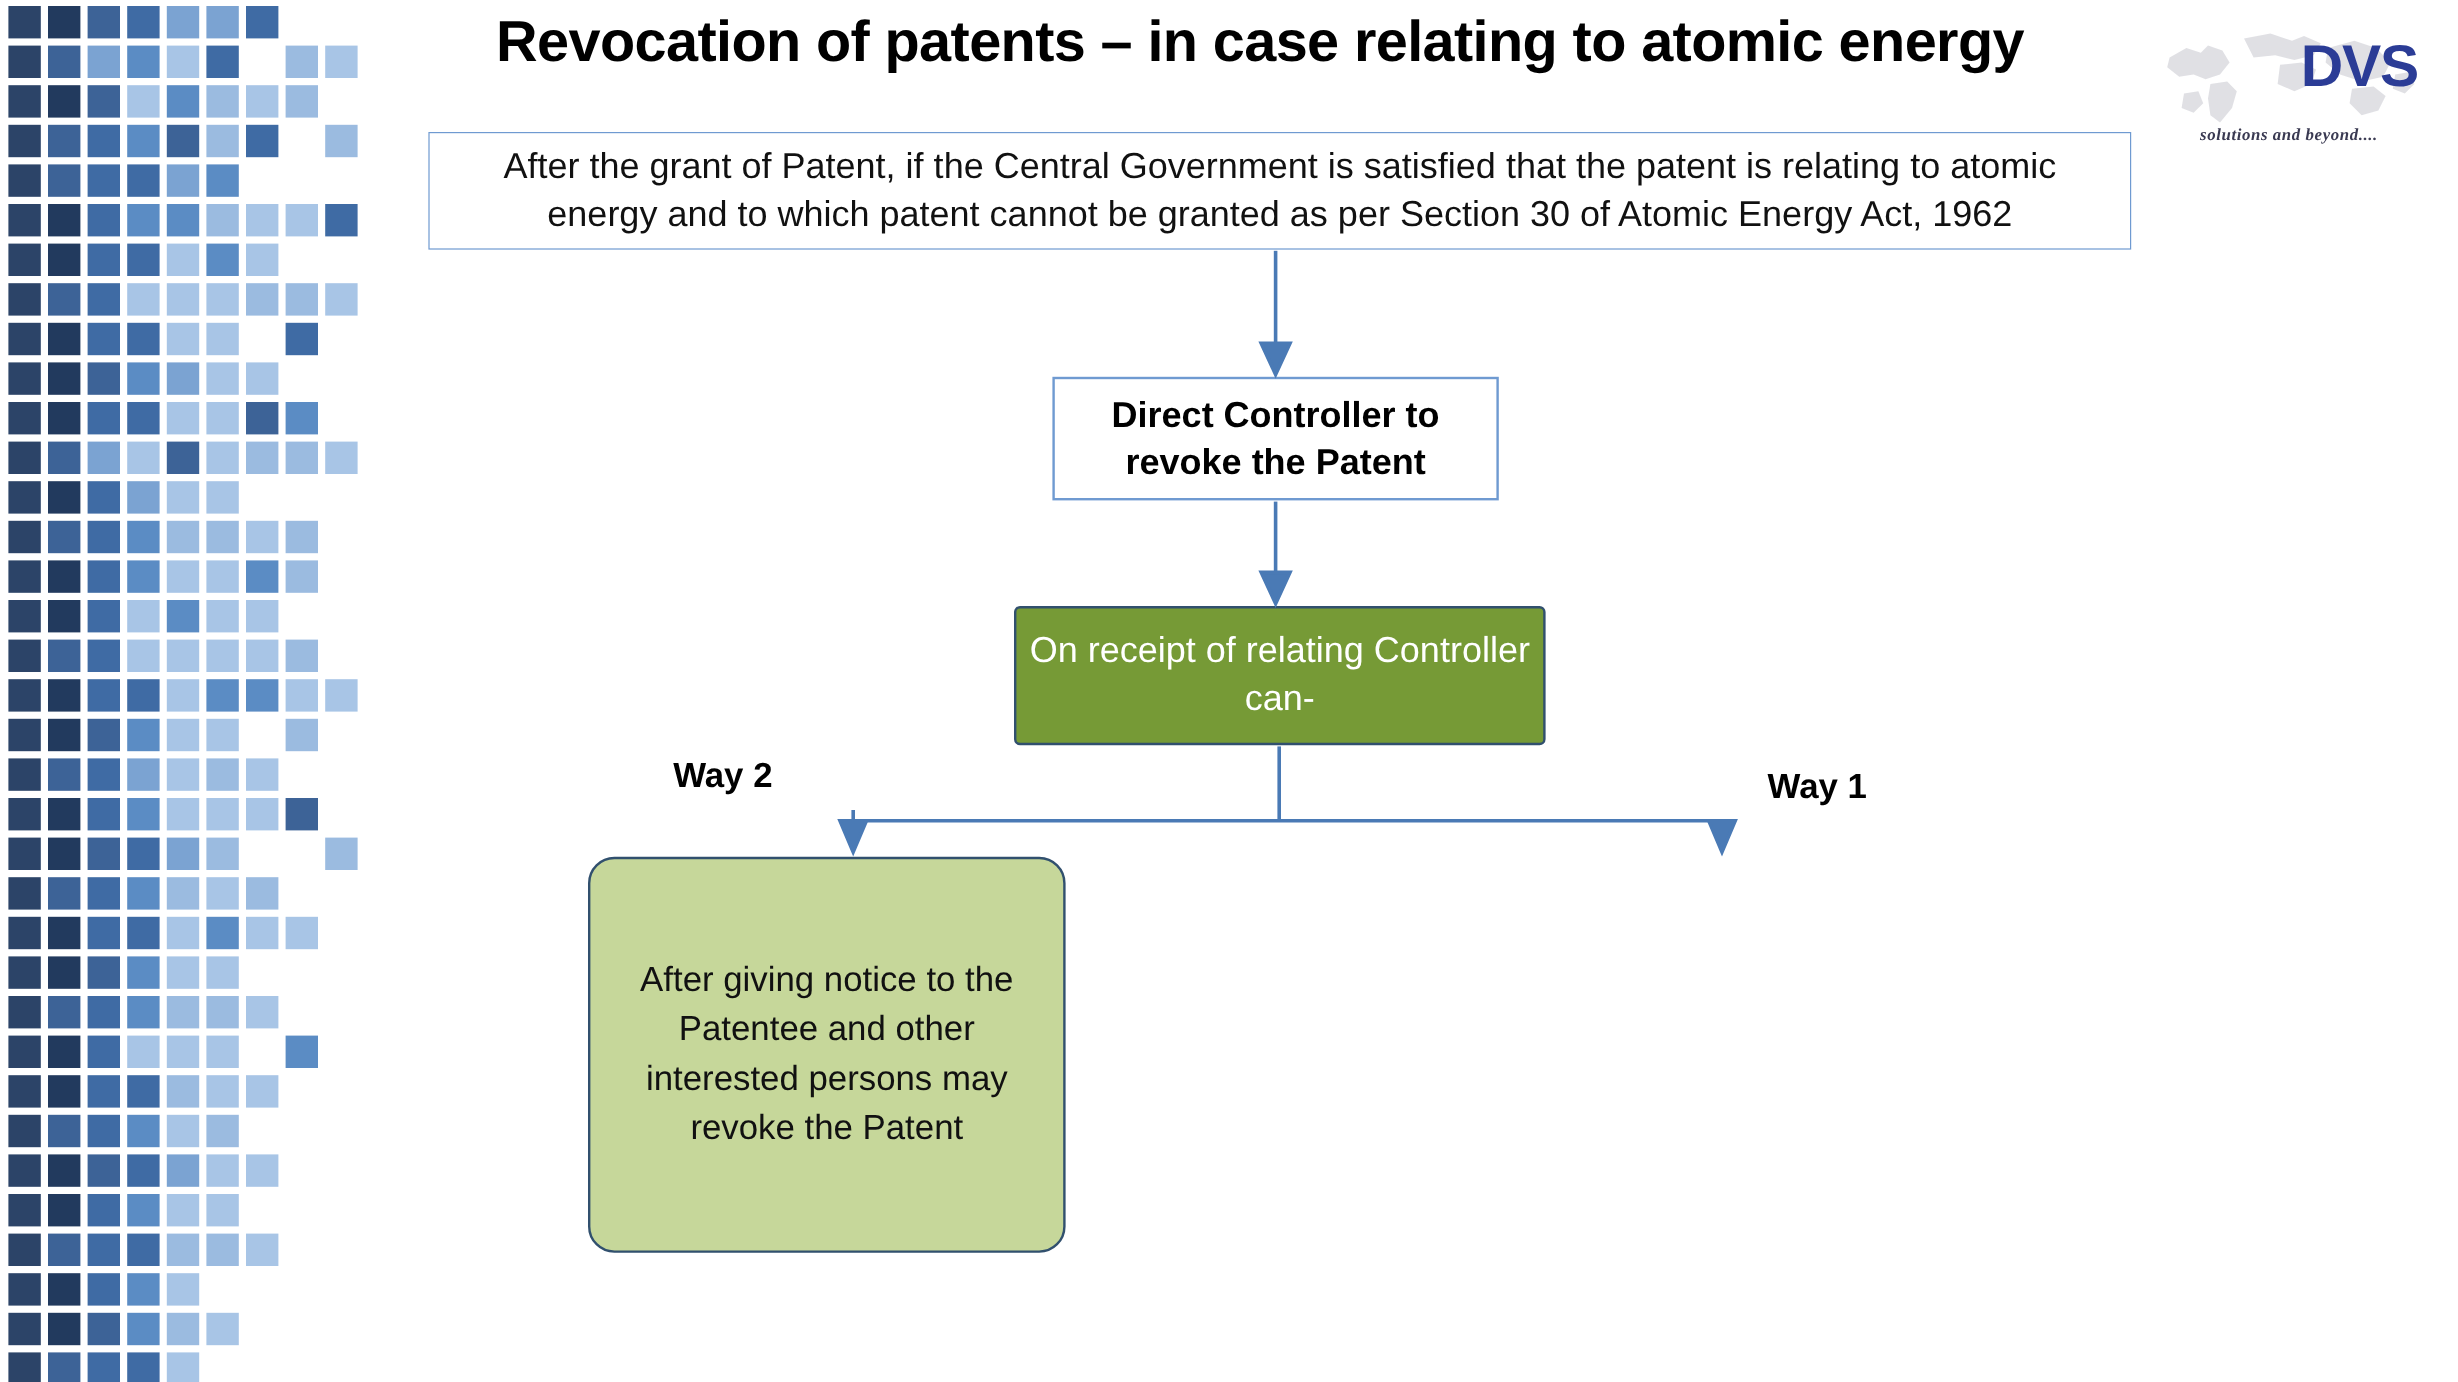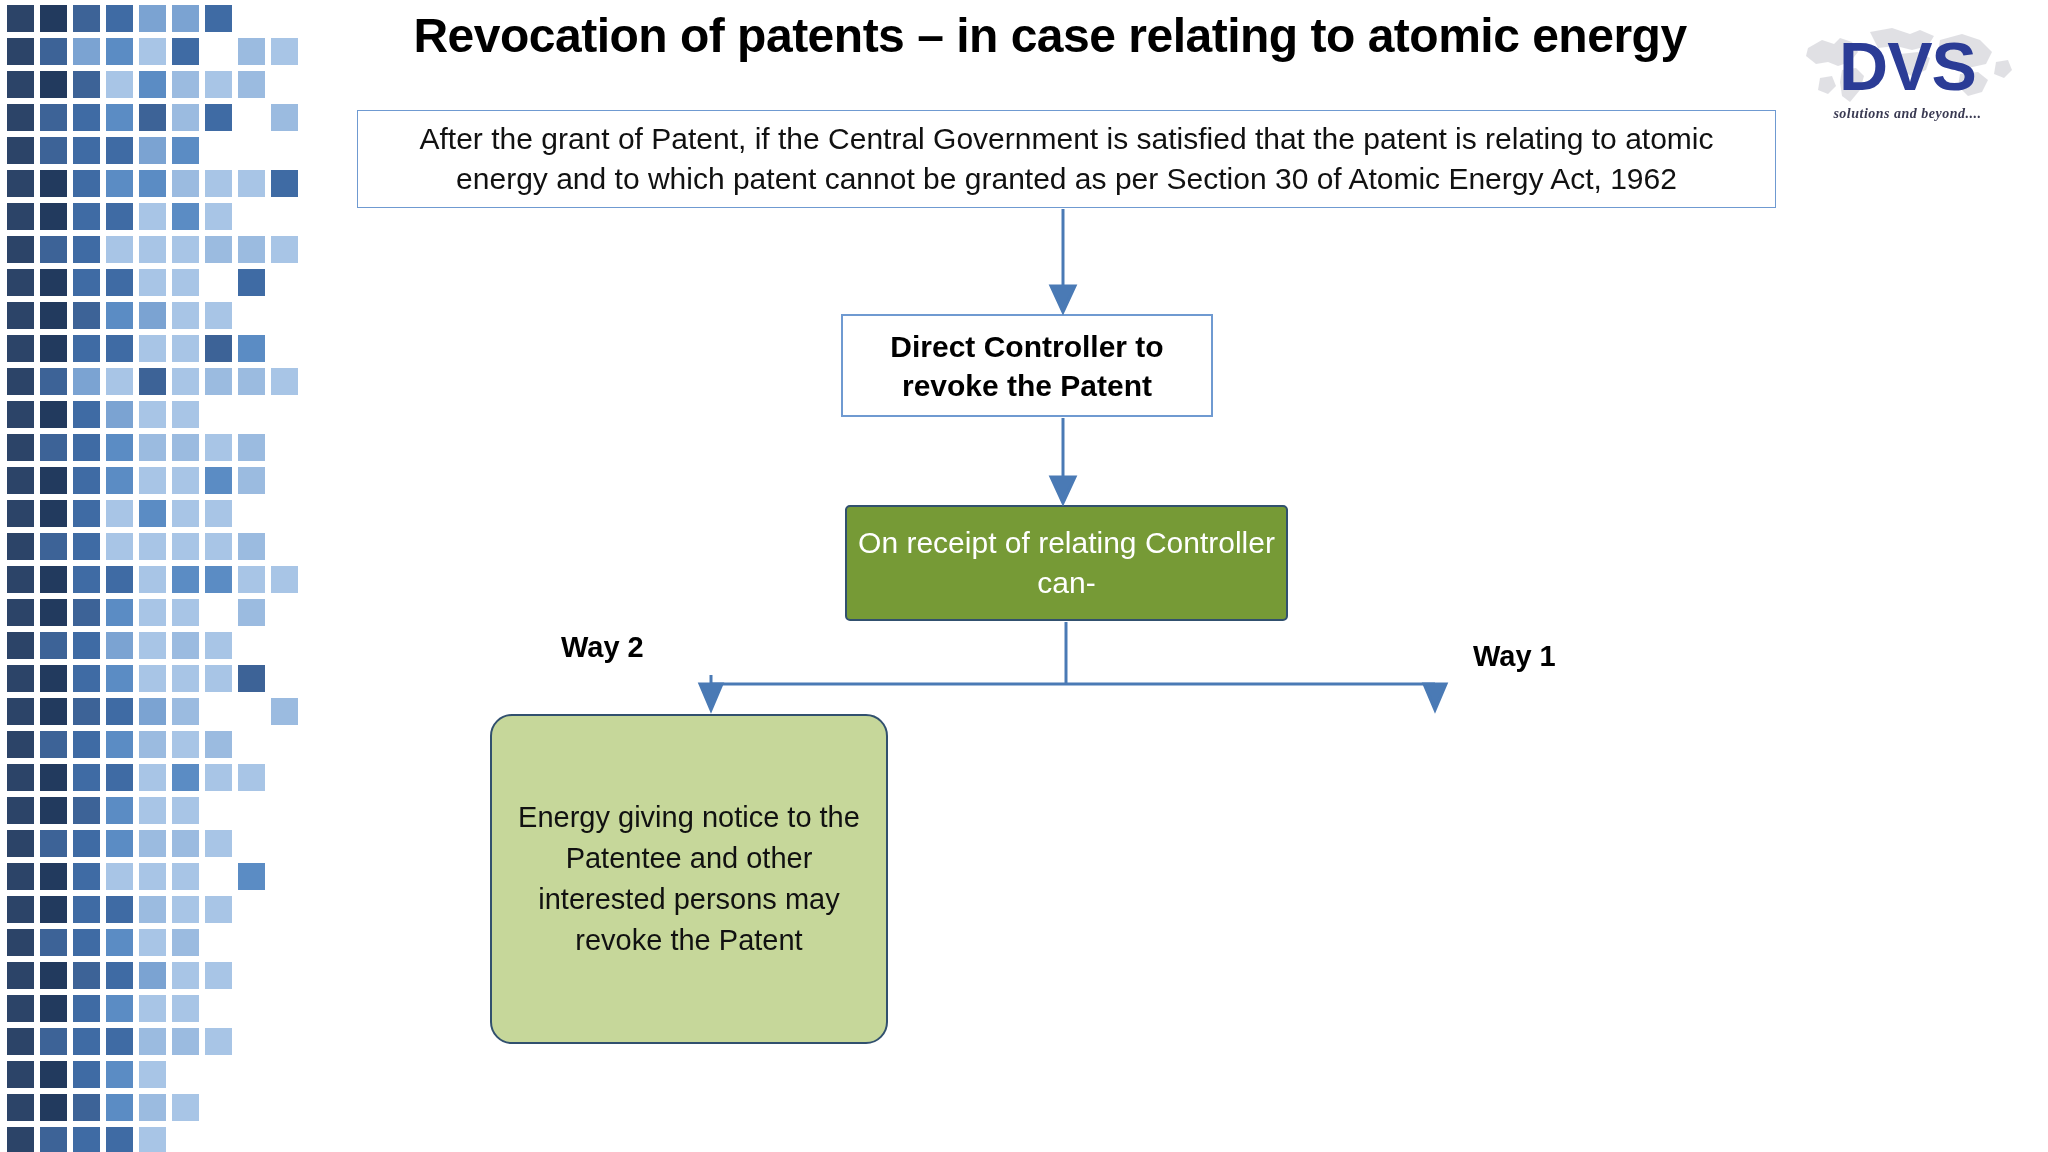--- a/index.html
+++ b/index.html
@@ -24,42 +24,42 @@
     letter-spacing:-0.5px;
     text-align:center;line-height:1.15;
     white-space:nowrap;
   }
 
   
   #logo{position:absolute;left:1800px;top:18px;width:215px;height:110px;}
   #logo .worldmap{position:absolute;left:0;top:0;width:215px;height:95px;opacity:.30;}
   #logo .dvs{
     position:absolute;left:0;top:14px;width:215px;
-    text-align:center;font-size:68px;font-weight:bold;color:#2b3c96;
+    text-align:right;font-size:49px;font-weight:bold;color:#2b3c96;
     font-family:"Liberation Sans",sans-serif;letter-spacing:-1px;line-height:1;
   }
   #logo .tag{
     position:absolute;left:0;top:88px;width:215px;text-align:center;
     font-size:14px;font-style:italic;font-weight:bold;color:#3a3a52;
     font-family:"Liberation Serif",serif;letter-spacing:.5px;
   }
 
   
   .box{position:absolute;box-sizing:border-box;display:flex;align-items:center;justify-content:center;text-align:center;}
 
   #intro-box{
     left:357px;top:110px;width:1419px;height:98px;
     border:1.5px solid #6f9ad1;background:#ffffff;
     font-size:30px;color:#111;line-height:1.35;
     padding:6px 14px;
   }
   #intro-box .txt{display:block;}
 
   #direct-box{
-    left:841px;top:314px;width:372px;height:103px;
+    left:877px;top:314px;width:372px;height:103px;
     border:2px solid #6f9ad1;background:#ffffff;
     font-size:30px;font-weight:bold;color:#000;line-height:1.3;
   }
 
   #green-box{
     left:845px;top:505px;width:443px;height:116px;
     border:2.5px solid #31506e;background:#769A36;border-radius:5px;
     color:#ffffff;font-size:30px;line-height:1.35;
     box-shadow:0 0 0 0 rgba(0,0,0,0);
   }
@@ -372,21 +372,21 @@
   </div>
 
   <div class="box" id="green-box" style="border-color: rgb(49, 80, 110); background: rgb(118, 154, 54); color: rgb(255, 255, 255);">
     <span>On receipt of relating Controller can-</span>
   </div>
 
   <div class="way-label" id="way1-label">Way 2</div>
   <div class="way-label" id="way2-label">Way 1</div>
 
   <div class="box" id="way1-box" style="background: rgb(198, 215, 154); border-color: rgb(49, 80, 110);">
-    <span>Energy giving notice to the Patentee and other interested persons may revoke the Patent</span>
+    <span>After giving notice to the Patentee and other interested persons may revoke the Patent</span>
   </div>
 
   <svg id="connectors" viewBox="0 0 2048 1152">
     <g id="conn-g" stroke="#4a7ab5" stroke-width="3" fill="#4a7ab5">
 
       <line x1="1063" y1="209" x2="1063" y2="292"></line>
       <polygon points="1063,312 1051,286 1075,286"></polygon>
 
       <line x1="1063" y1="418" x2="1063" y2="483"></line>
       <polygon points="1063,503 1051,477 1075,477"></polygon>

